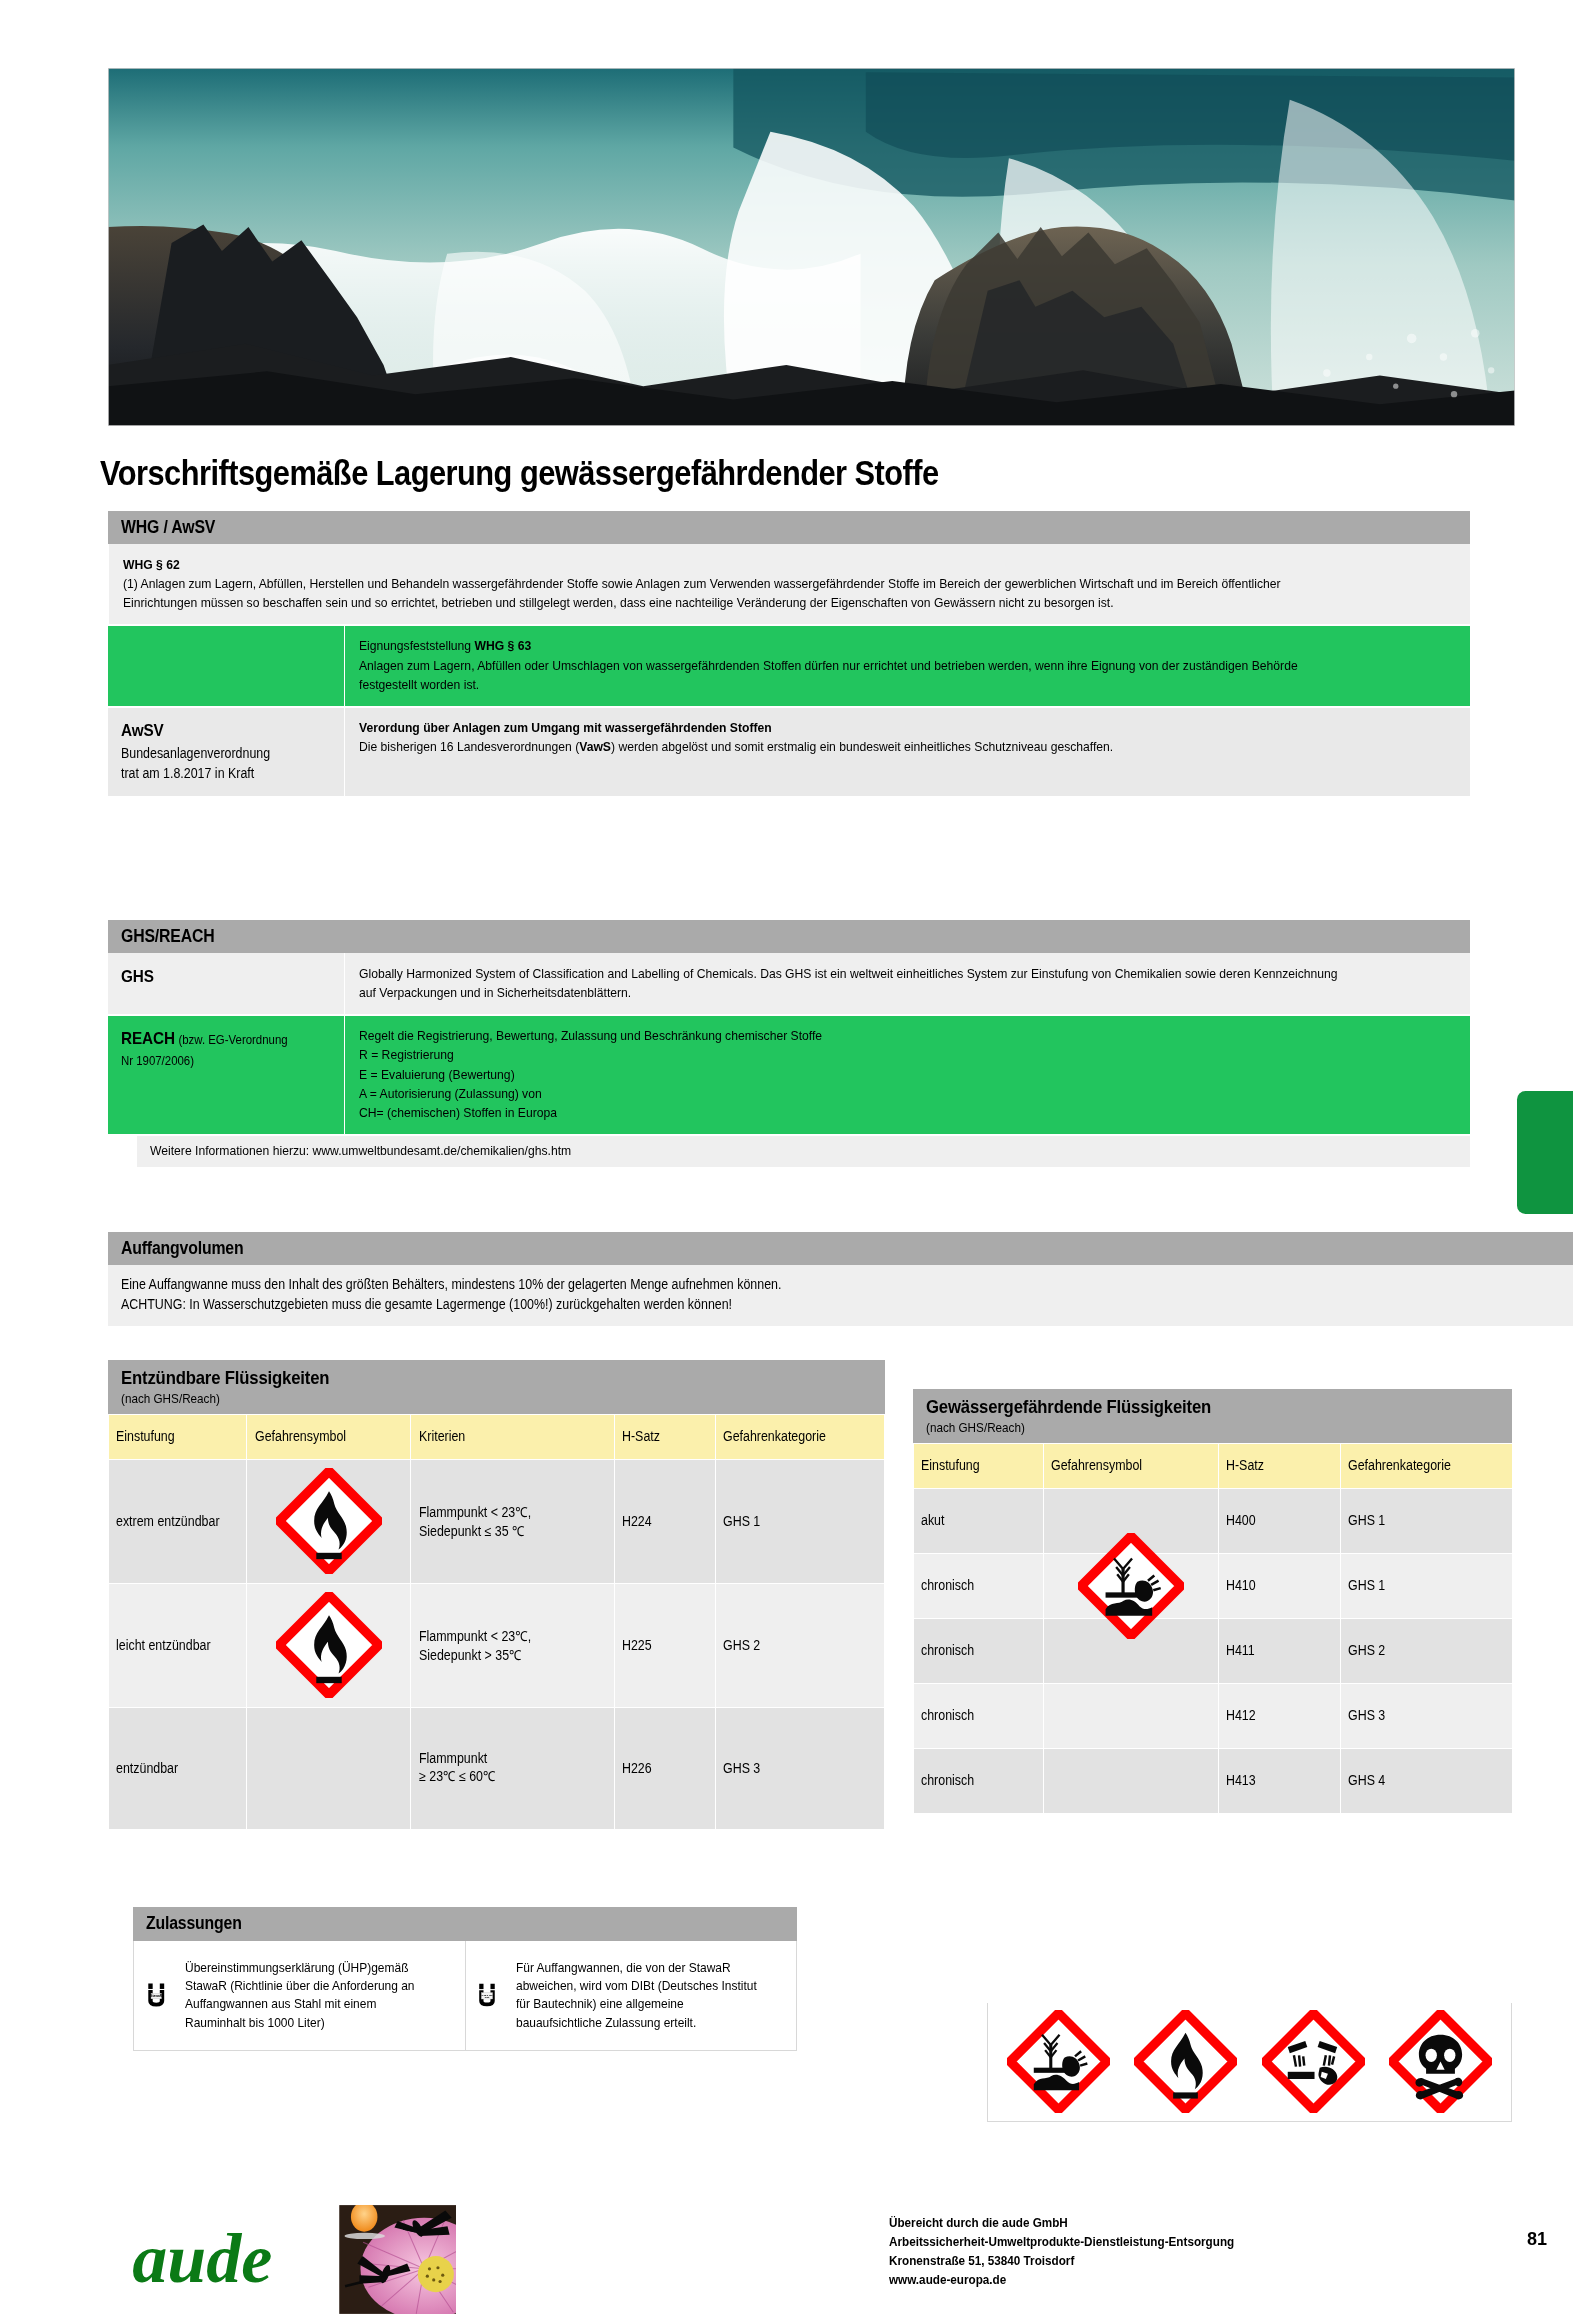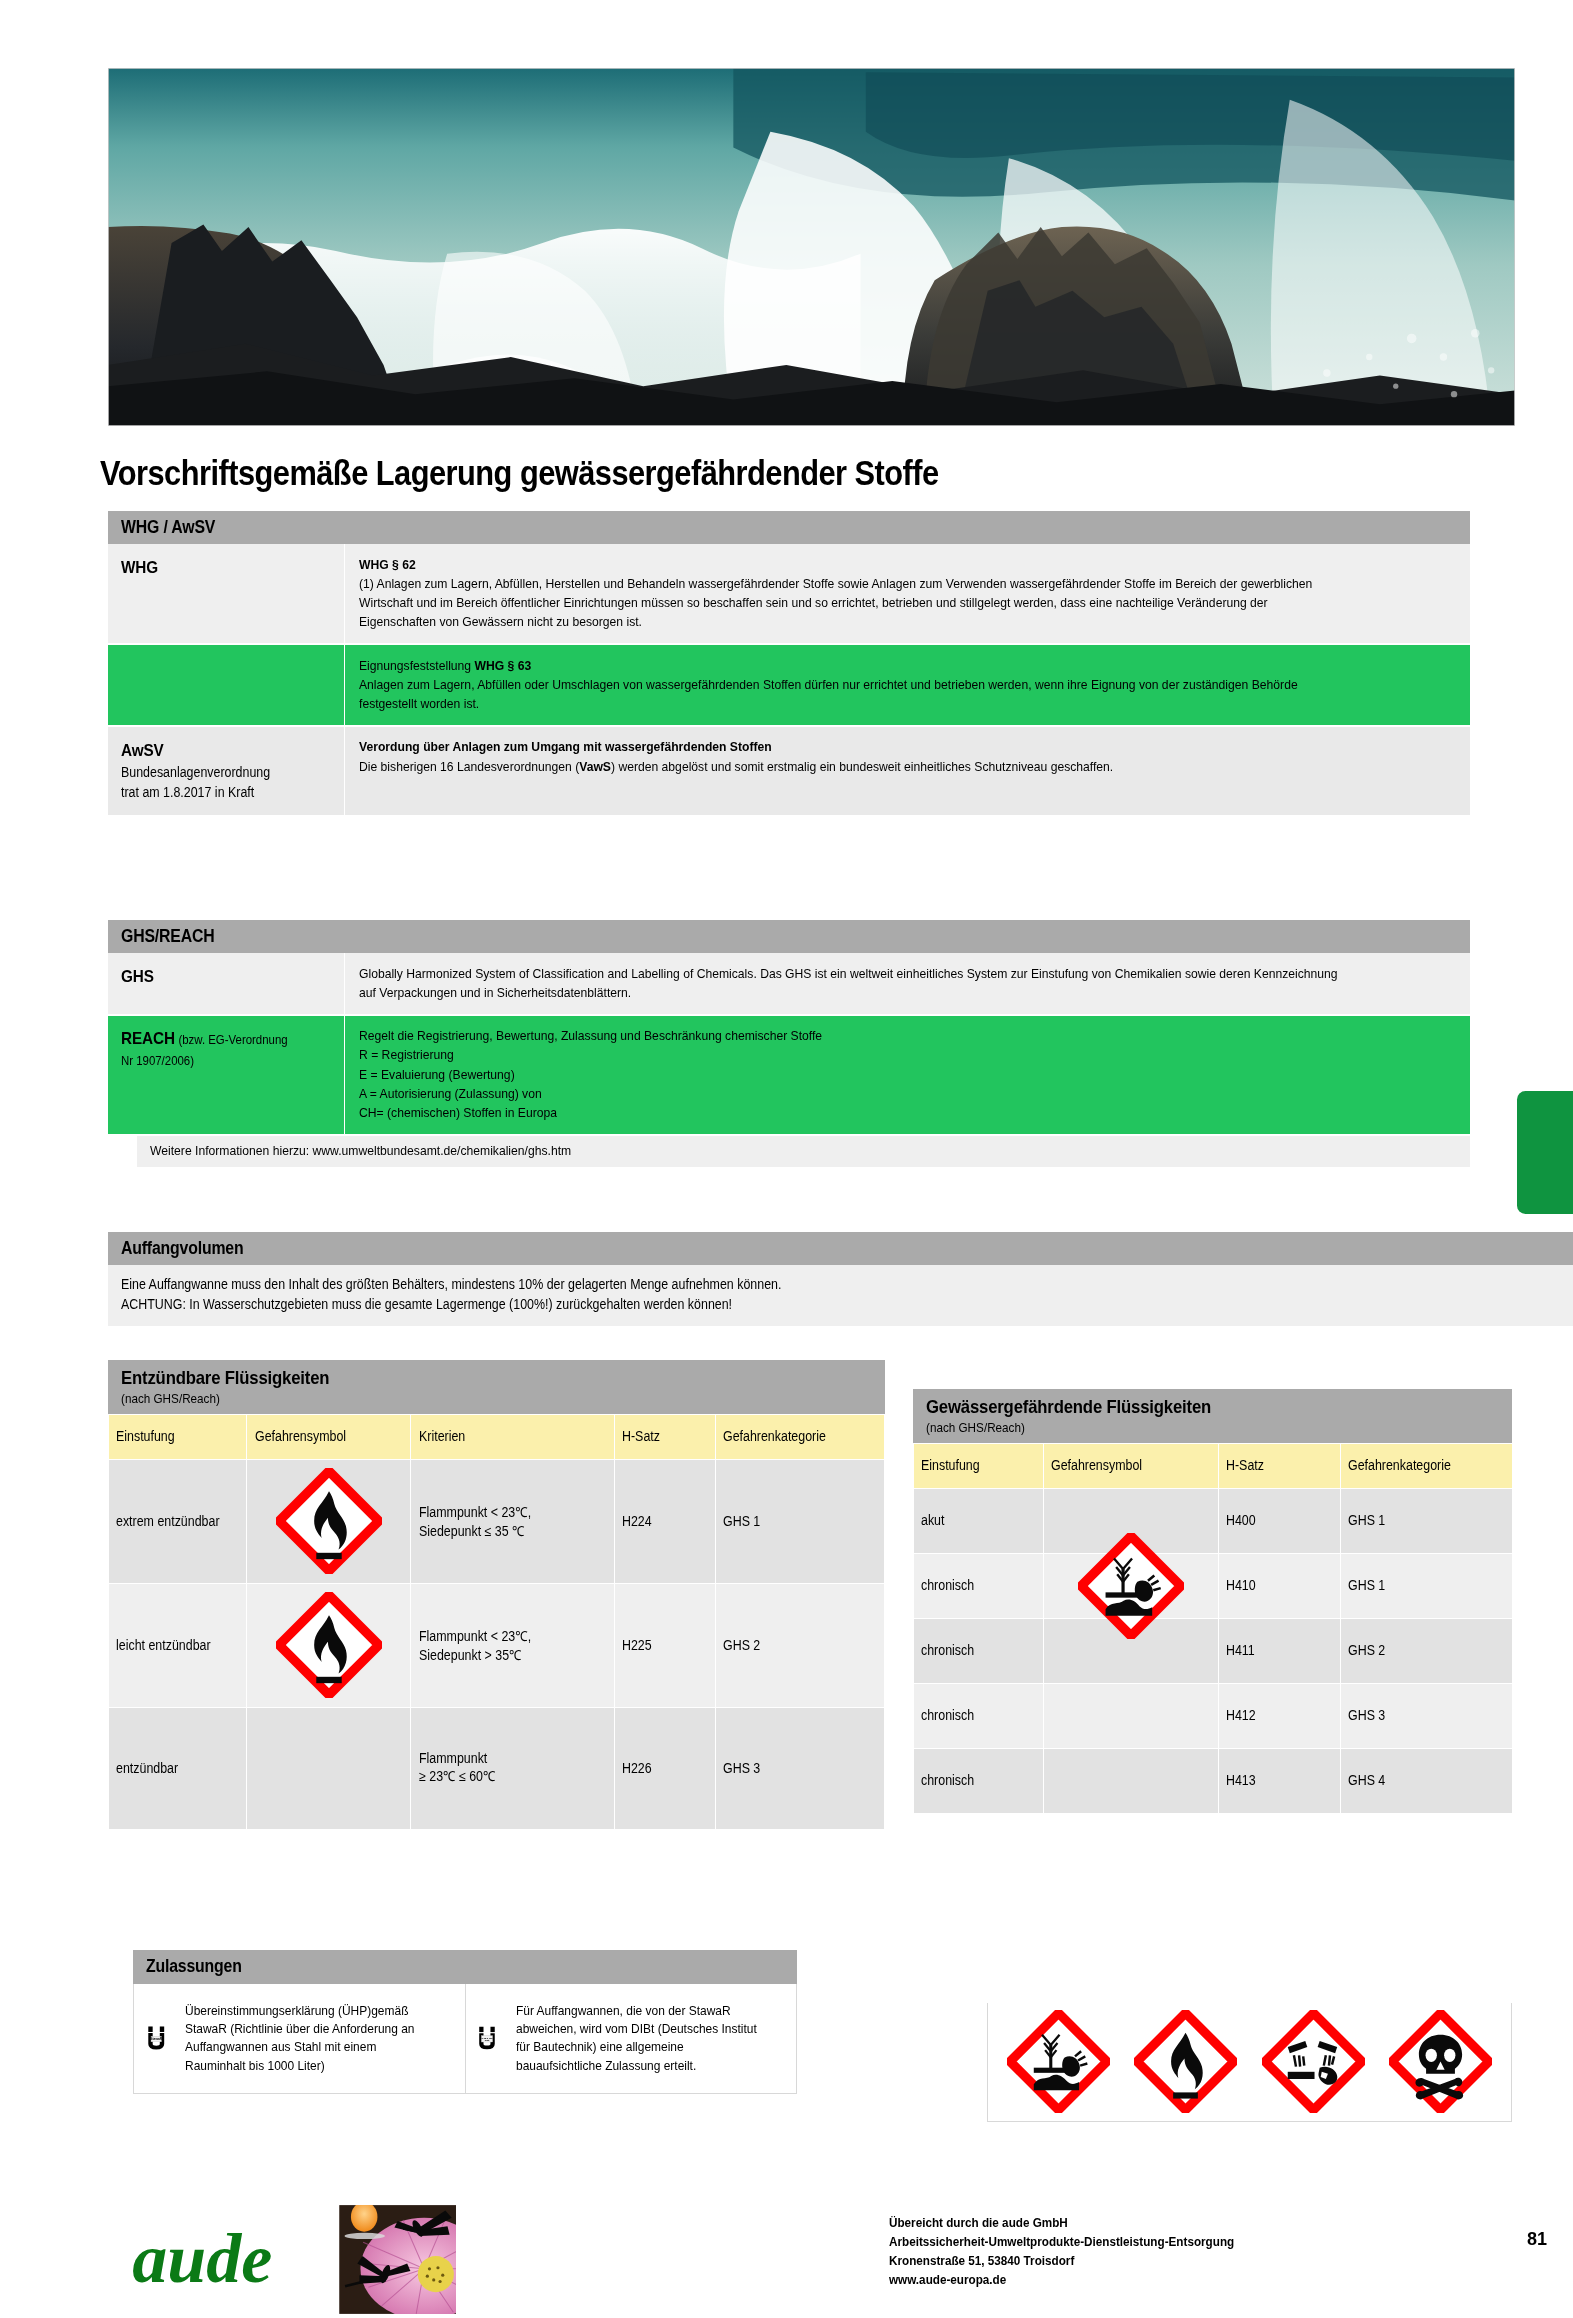--- a/index.html
+++ b/index.html
@@ -114,21 +114,21 @@
   table.dt th { background: #fbf0ac; height: 45px; }
   table.dt th span, table.dt td span.tx { display:block; transform: scaleX(0.9); transform-origin: left center; }
   .rw-a td { background: #e2e2e2; }
   .rw-b td { background: #efefef; }
   td.ctr, th.ctr { text-align: center; }
   td.ctr span.tx, th.ctr span.tx, th.ctr span { transform-origin: center center; }
   td.sym { padding: 3.2px; text-align: center; }
   .pictowrap { display: flex; align-items: center; justify-content: center; }
 
   
-  .blk-zul { position: absolute; left: 108px; top: 1950px; width: 689px; padding-left: 25px; }
+  .blk-zul { position: absolute; left: 108px; top: 1907px; width: 689px; padding-left: 25px; }
   .blk-sym { position: absolute; left: 987px; top: 2003px; width: 525px; }
   .panel-band { background: #aaaaaa; padding: 6.4px 12.7px; }
   .panel-band .t1 { font-weight: 700; font-size: 18px; letter-spacing:-0.2px; transform: scaleX(0.88); transform-origin:left center; }
   .zul-body { display: flex; background:#fff; border:1.1px solid #d8d8d8; border-top:none; }
   .zul-cell { flex:1; display:flex; align-items:center; gap:16px; padding:9.5px 7.4px 9.5px 10.6px; }
   .zul-cell + .zul-cell { border-left: 1.1px solid #d8d8d8; }
   .zul-txt { font-size: 13.3px; line-height: 1.38; }
   .zul-txt div { transform: scaleX(0.9); transform-origin: left center; }
 
   .sym-body { background:#fff; border:1.1px solid #d8d8d8; border-top:none;
@@ -209,23 +209,20 @@
   </div>
 
   <div class="page-title">Vorschriftsgemäße Lagerung gewässergefährdender Stoffe</div>
 
   <div class="blk-whg">
     <div class="band band-whg">
       <span>WHG / AwSV</span>
     </div>
 
     <div class="grid-row">
-      <div class="cell-left g-f2">
-        <div class="hd">WHG</div>
-      </div>
       <div class="cell-right g-f2 sep-v">
         <div class="para">
           <div class="bold">WHG § 62</div>
           <div>(1) Anlagen zum Lagern, Abfüllen, Herstellen und Behandeln wassergefährdender Stoffe sowie Anlagen zum Verwenden wassergefährdender Stoffe im Bereich der gewerblichen Wirtschaft und im Bereich öffentlicher Einrichtungen müssen so beschaffen sein und so errichtet, betrieben und stillgelegt werden, dass eine nachteilige Veränderung der Eigenschaften von Gewässern nicht zu besorgen ist.</div>
         </div>
       </div>
     </div>
     <div class="sep-h"></div>
     <div class="grid-row">
       <div class="cell-left g-e4">&nbsp;</div>

